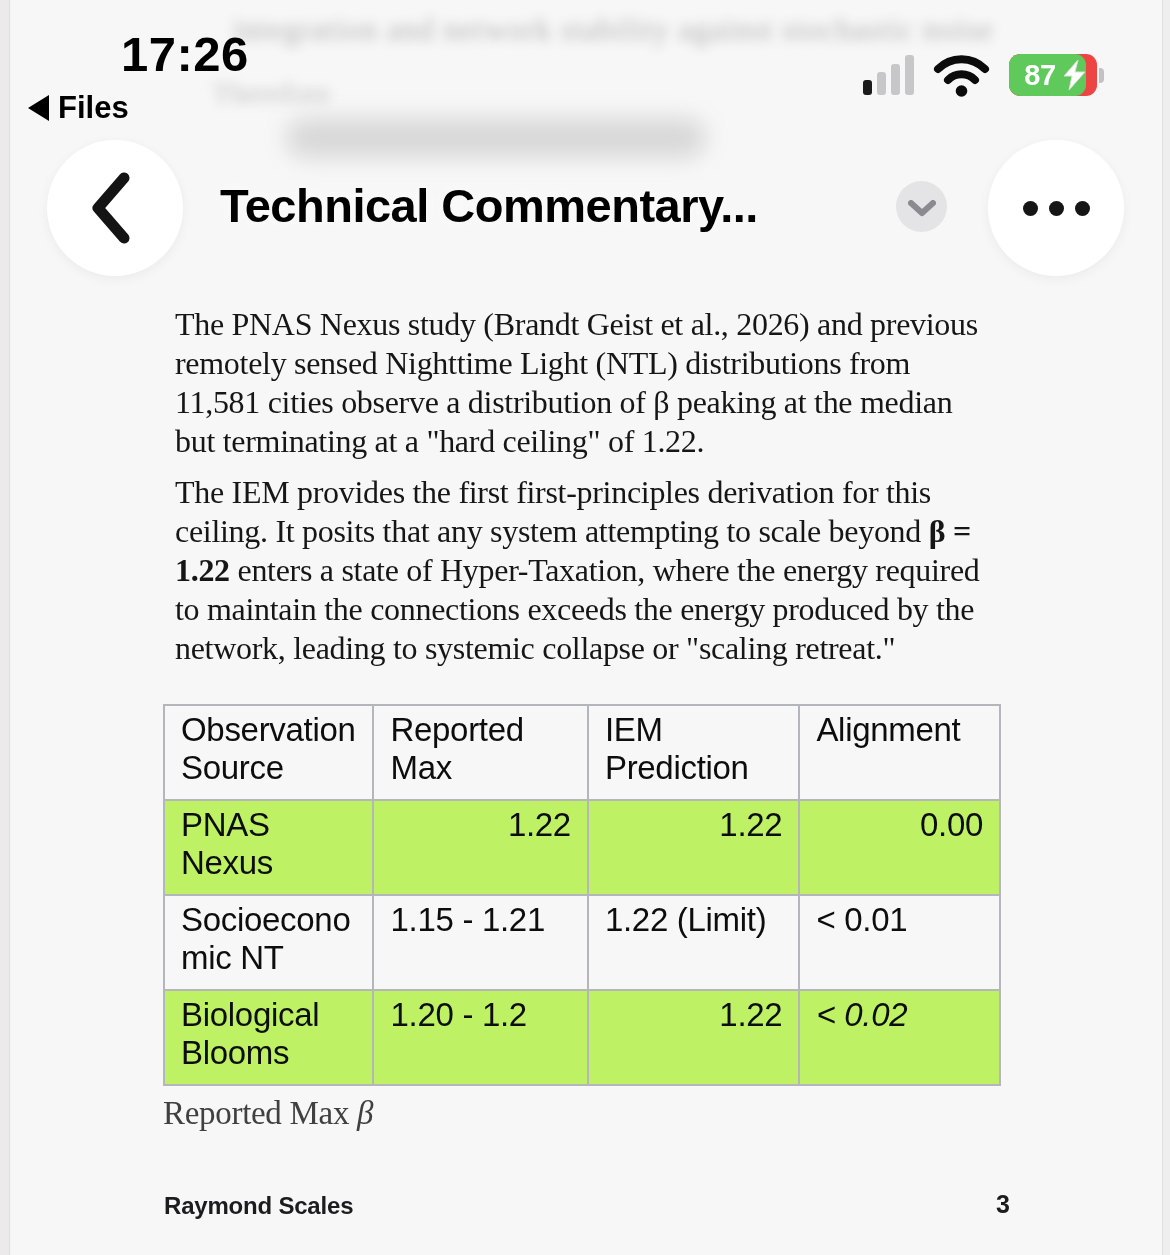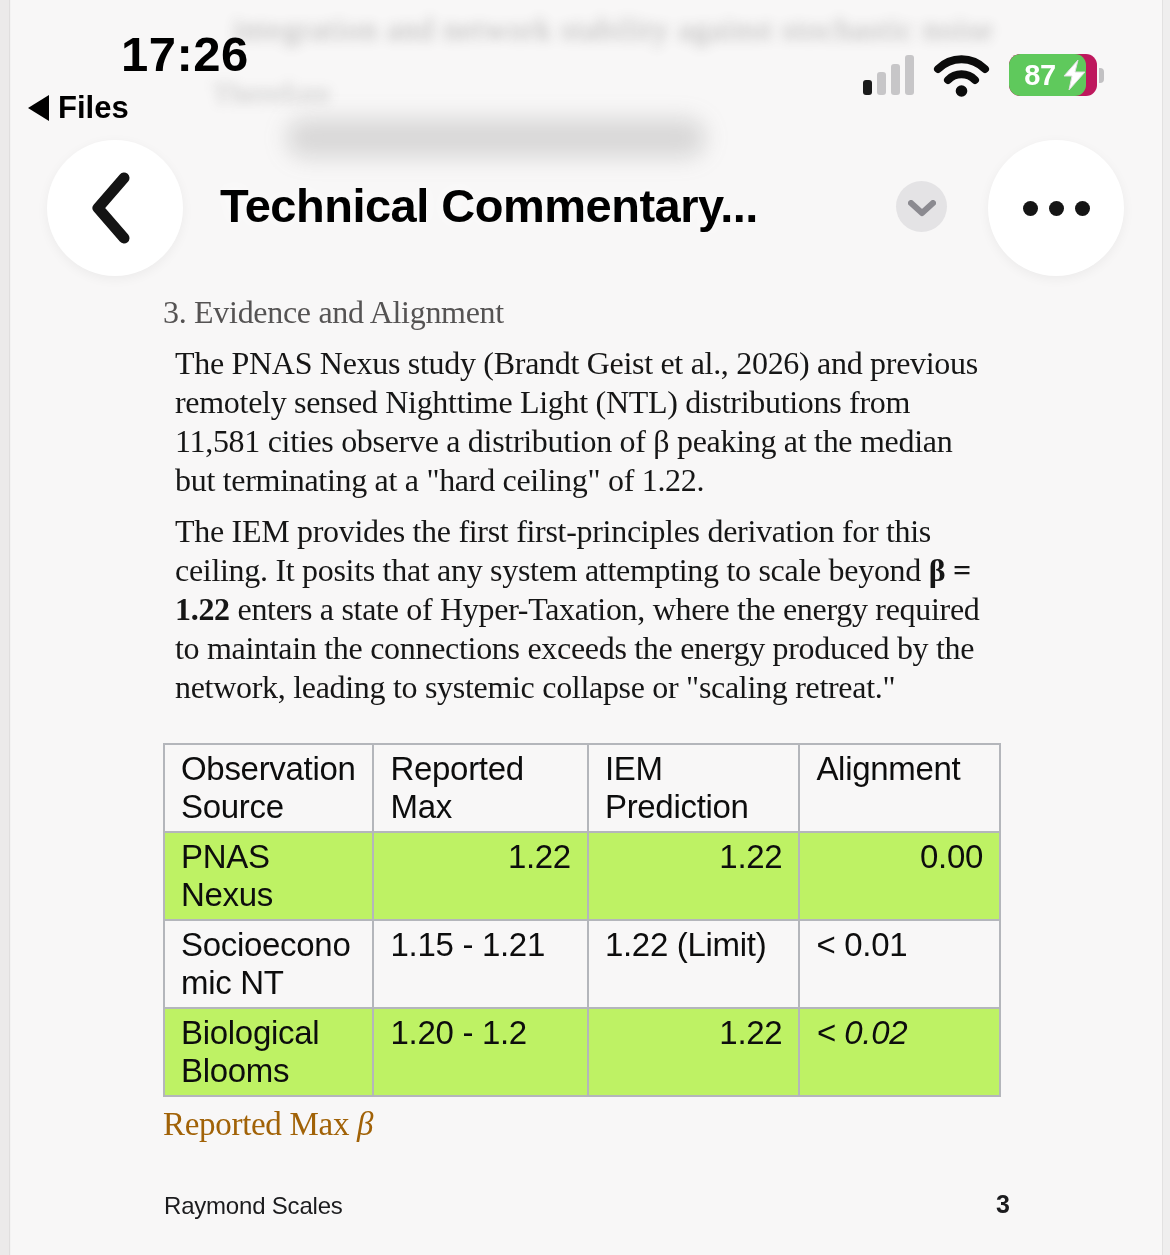--- a/index.html
+++ b/index.html
@@ -54,21 +54,21 @@
   }
   .status-icons {
     position: absolute; right: 66px; top: 52px;
     display: flex; align-items: center; gap: 19px; height: 46px;
   }
   .signal { display: flex; align-items: flex-end; gap: 5px; height: 40px; }
   .signal .bar { width: 9px; border-radius: 3px; background: #c7c6c8; }
   .signal .bar.filled { background: #1b1b1b; }
   .battery {
     position: relative; width: 88px; height: 42px; border-radius: 11px;
-    background: #be185d; overflow: hidden; display: flex; align-items: center;
+    background: #ef4444; overflow: hidden; display: flex; align-items: center;
   }
   .battery .fill {
     position: absolute; left: 0; top: 0; bottom: 0; border-radius: 11px;
   }
   .battery .pct {
     position: relative; z-index: 2; width: 62px; text-align: center;
     font-size: 29px; font-weight: 700; color: #fff; letter-spacing: -0.5px;
   }
   .battery .bolt { position: absolute; z-index: 2; left: 53px; top: 6px; }
   .battery-nub {
@@ -108,33 +108,33 @@
   .doc p { margin: 12px; }
   .doc .b { font-weight: 700; }
 
   table.data-table {
     margin-top: 36px; border-collapse: collapse; table-layout: fixed;
     font-family: "Liberation Sans", sans-serif; font-size: 33px; line-height: 38px;
     letter-spacing: -0.3px; color: #0d0d0d;
   }
   table.data-table th, table.data-table td {
     border: 2px solid #b4b6bb; vertical-align: top; text-align: left;
-    padding: 5px 16px 5px 16px; font-weight: 400;
+    padding: 5px 16px 12px 16px; font-weight: 400;
     overflow-wrap: break-word; word-break: break-word;
   }
   table.data-table tr.shaded td { background: #bef264; }
   .caption {
     margin-top: 8px; font-family: "Liberation Serif", serif;
-    font-size: 33px; color: #a16207;
+    font-size: 33px; color: #404040;
   }
   .caption .beta { font-style: italic; }
 
   .footer-author {
     position: absolute; left: 164px; top: 1192px;
-    font-size: 24px; font-weight: 400; letter-spacing: -0.2px; color: #1c1c1e;
+    font-size: 24px; font-weight: 700; letter-spacing: -0.2px; color: #1c1c1e;
   }
   .footer-page {
     position: absolute; left: 996px; top: 1190px;
     font-size: 25px; font-weight: 700; color: #1c1c1e;
   }
 </style>
 </head>
 <body>
 
 <div class="gutter-left"></div>
@@ -199,21 +199,20 @@
 </div>
 <div class="circle-btn more-btn">
   <span class="dots">
       <span></span>
       <span></span>
       <span></span>
     </span>
 </div>
 
 <div class="doc">
-  <div class="heading">3. Evidence and Alignment</div>
   <p>The PNAS Nexus study (Brandt Geist et al., 2026) and previous remotely sensed Nighttime Light (NTL) distributions from 11,581 cities observe a distribution of β peaking at the median but terminating at a "hard ceiling" of 1.22.</p>
   <p><span>The IEM provides the first first-principles derivation for this ceiling. It posits that any system attempting to scale beyond </span><span class="b">β = 1.22</span><span> enters a state of Hyper-Taxation, where the energy required to maintain the connections exceeds the energy produced by the network, leading to systemic collapse or "scaling retreat."</span></p>
 
   <table class="data-table">
     <colgroup>
       <col style="width:211px">
         <col style="width:216px">
         <col style="width:213px">
         <col style="width:202px">
     </colgroup>

